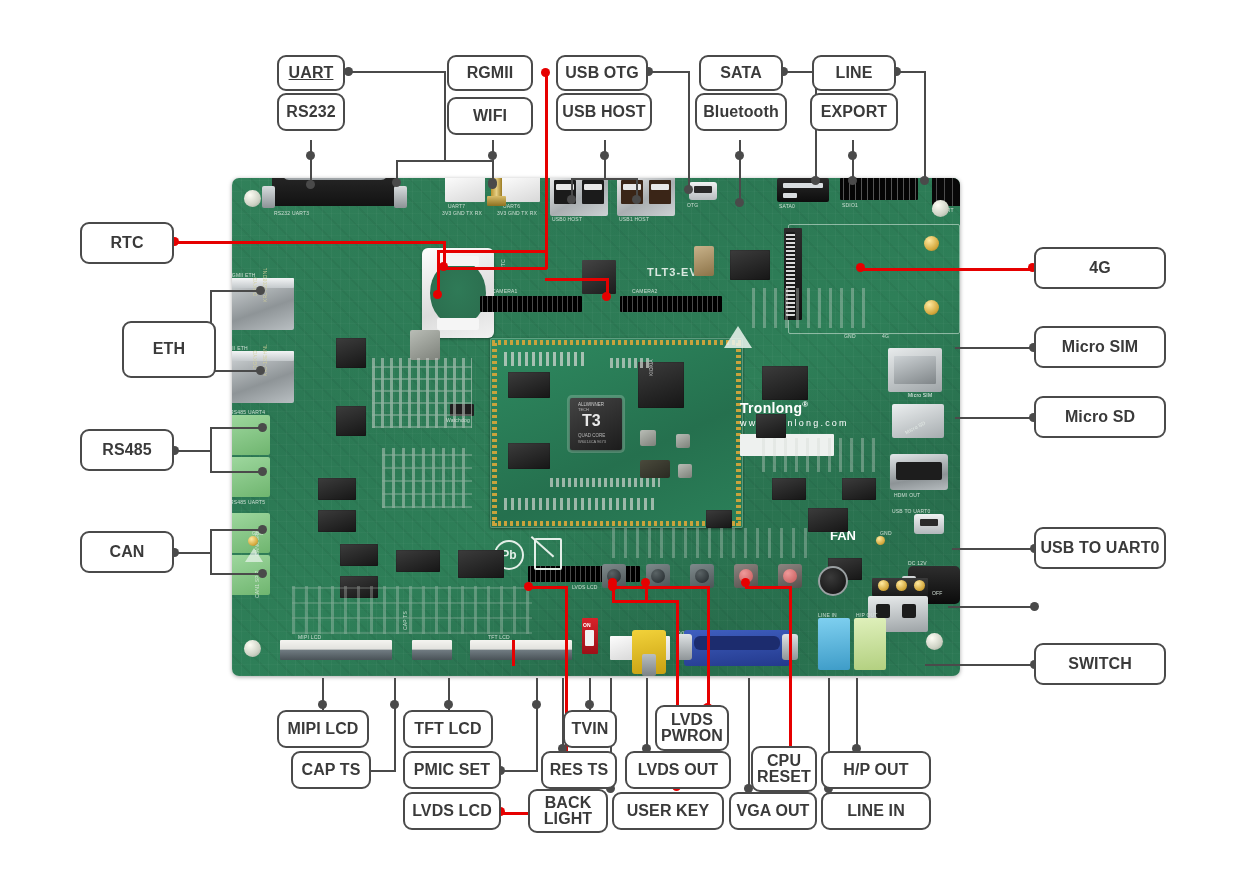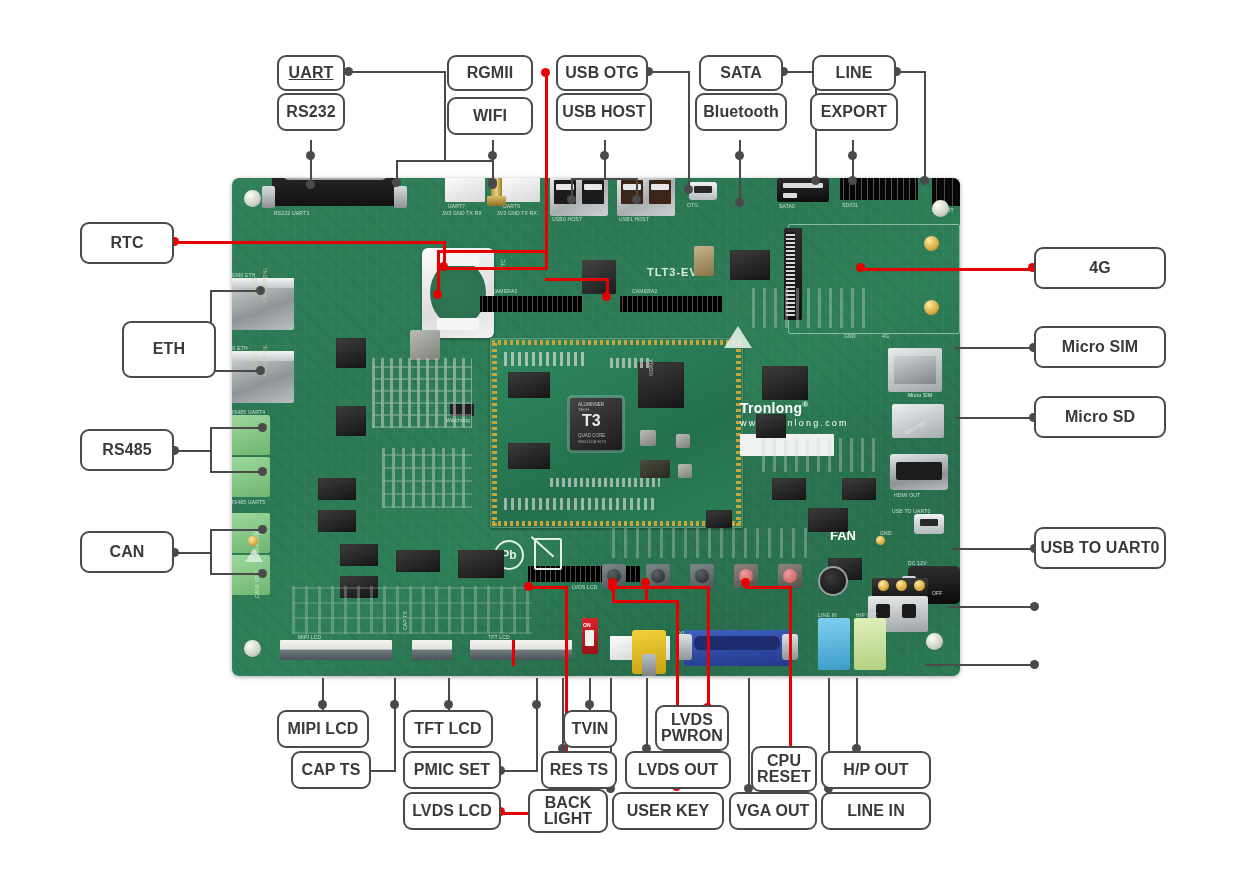--- a/index.html
+++ b/index.html
@@ -578,20 +578,23 @@
     </div>
   <div class="box" style="left:1034px;top:326px;width:132px;height:42px;">
     <span>Micro SIM</span>
     </div>
   <div class="box" style="left:1034px;top:396px;width:132px;height:42px;">
     <span>Micro SD</span>
     </div>
   <div class="box" style="left:1034px;top:527px;width:132px;height:42px;">
     <span>USB TO UART0</span>
     </div>
+  <div class="box" style="left:1034px;top:643px;width:132px;height:42px;">
+    <span>SWITCH</span>
+    </div>
 
   <div class="box" style="left:277px;top:710px;width:92px;height:38px;">
     <span>MIPI LCD</span>
     </div>
   <div class="box" style="left:291px;top:751px;width:80px;height:38px;">
     <span>CAP TS</span>
     </div>
 
   <div class="box" style="left:403px;top:710px;width:90px;height:38px;">
     <span>TFT LCD</span>

